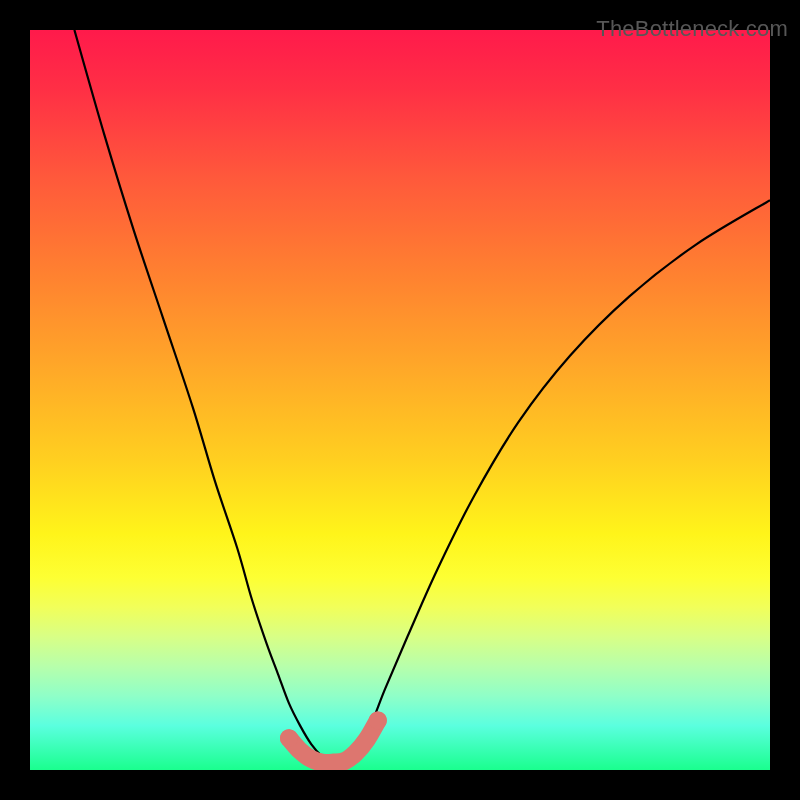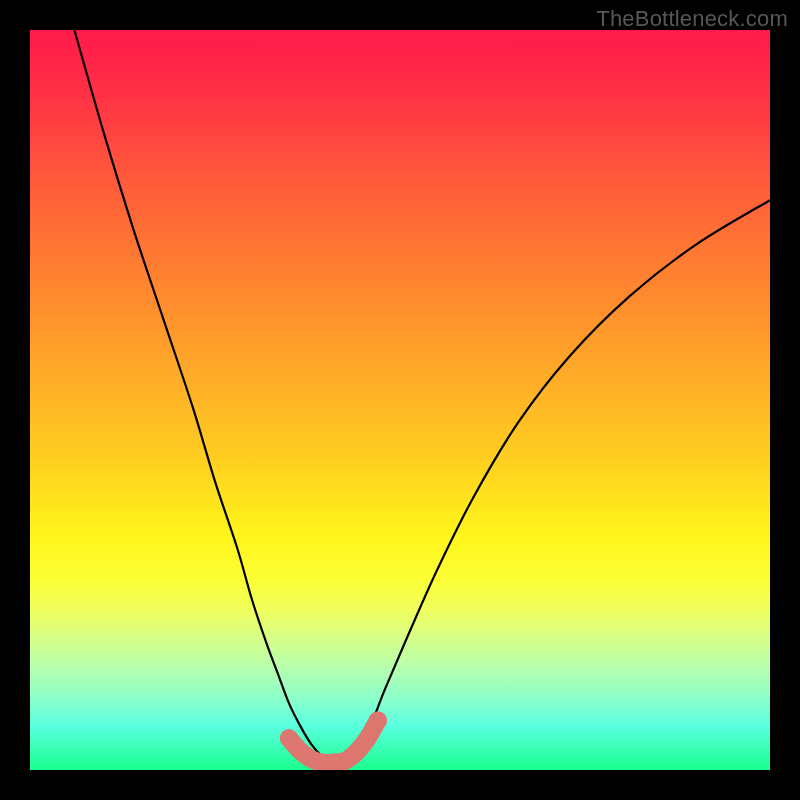--- a/index.html
+++ b/index.html
@@ -10,21 +10,21 @@
     background: #000000;
     overflow: hidden;
   }
   .container {
     position: relative;
     width: 800px;
     height: 800px;
   }
   .watermark {
     position: absolute;
-    top: 6px;
+    top: 16px;
     right: 12px;
     font-family: Arial, Helvetica, sans-serif;
     font-size: 22px;
     color: #575757;
     font-weight: 500;
     letter-spacing: 0.2px;
     z-index: 10;
   }
   .plot-area {
     position: absolute;

